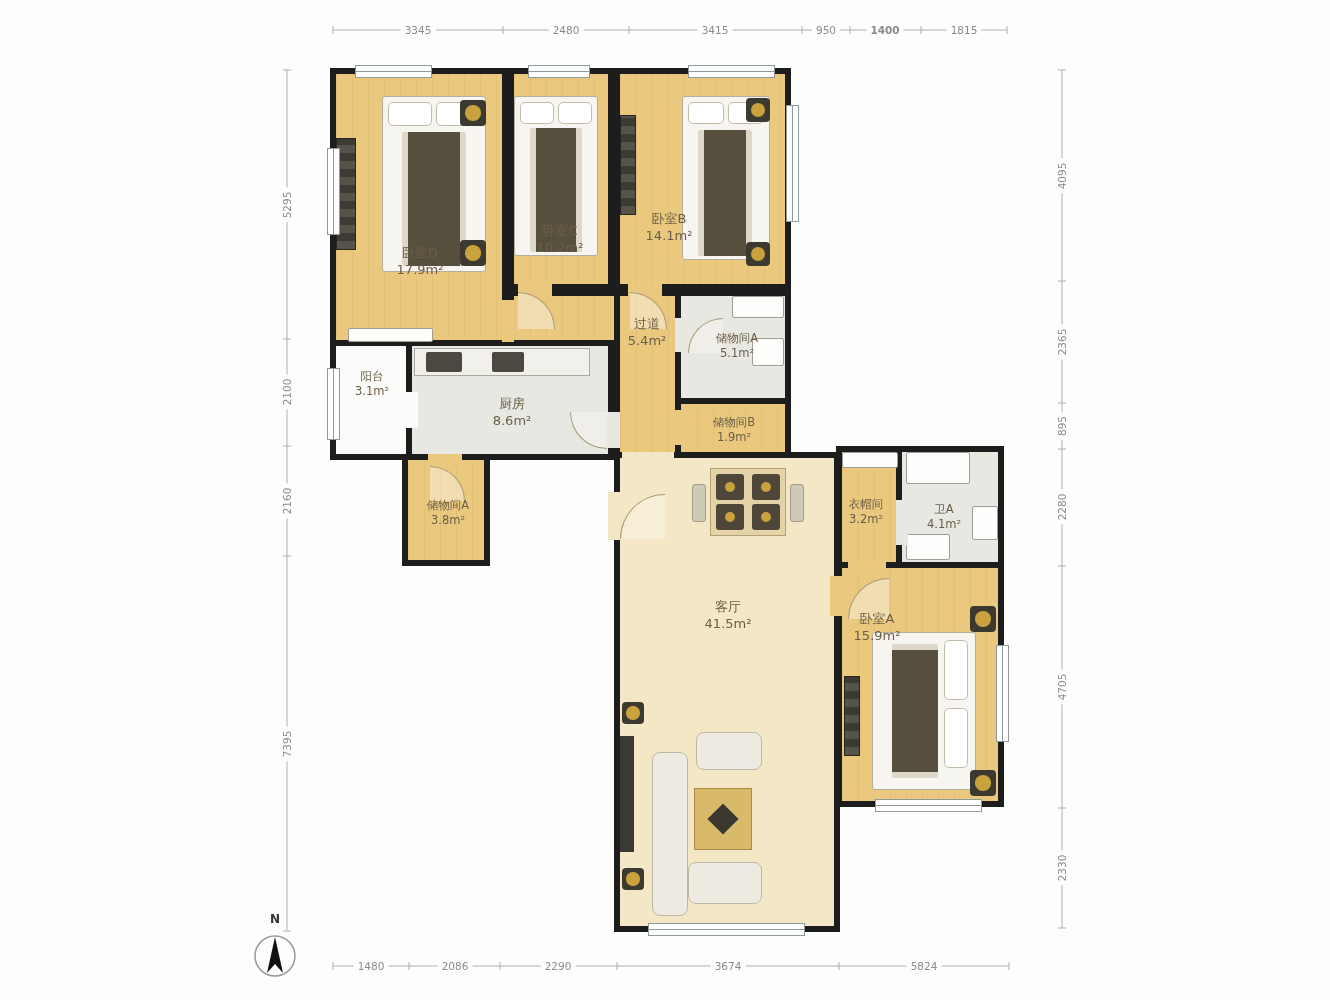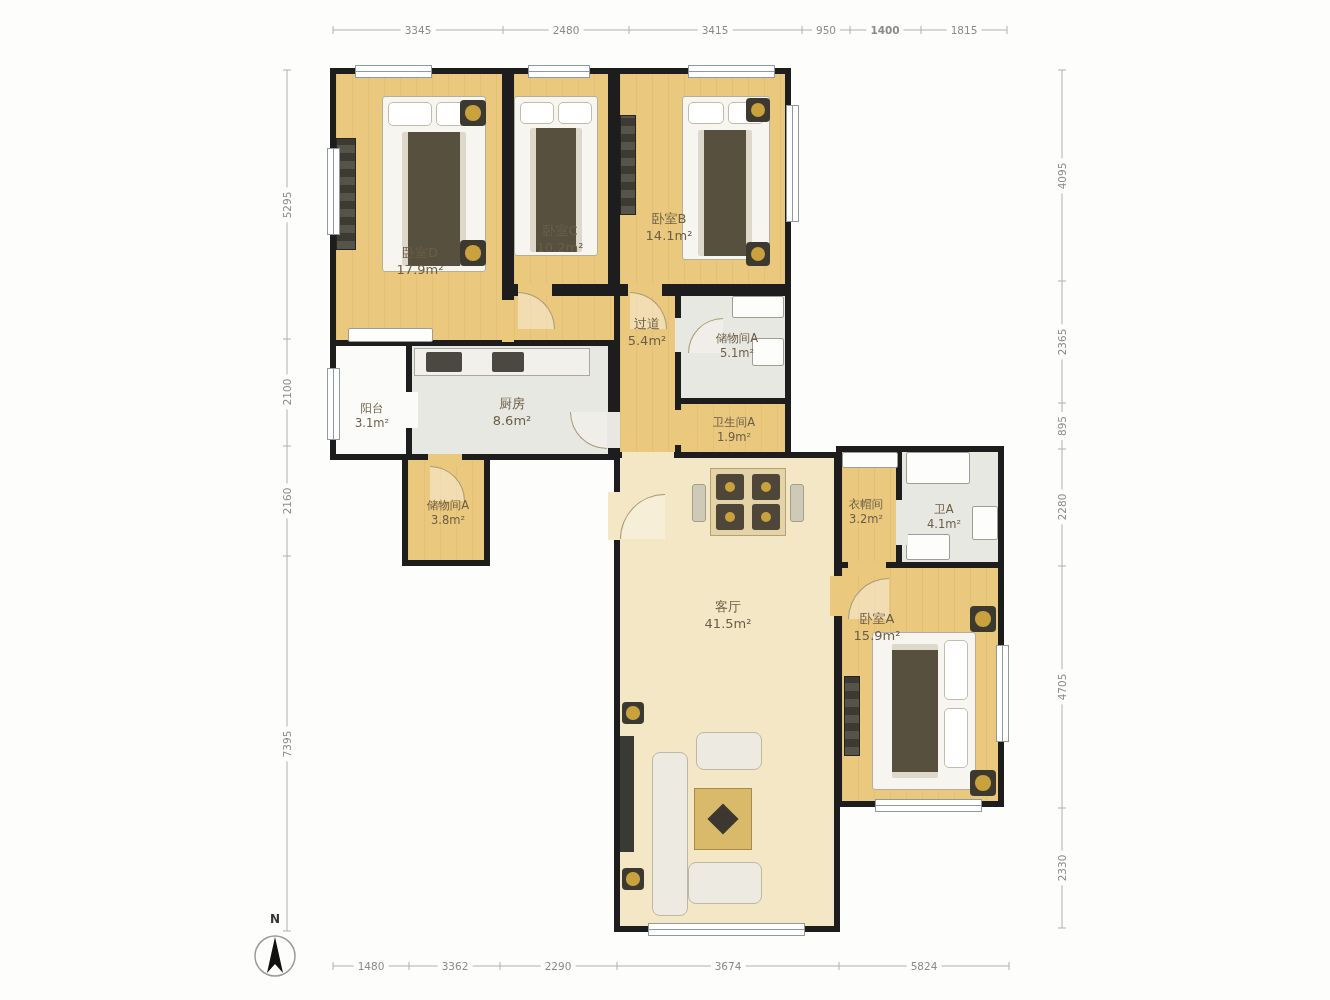--- a/index.html
+++ b/index.html
@@ -95,21 +95,21 @@
   </svg>
 
   <span class="dimlabel" style="left:418px;top:30px;">3345</span>
   <span class="dimlabel" style="left:566px;top:30px;">2480</span>
   <span class="dimlabel" style="left:715px;top:30px;">3415</span>
   <span class="dimlabel" style="left:826px;top:30px;">950</span>
   <span class="dimlabel" style="left:885px;top:30px;font-weight:bold;">1400</span>
   <span class="dimlabel" style="left:964px;top:30px;">1815</span>
 
   <span class="dimlabel" style="left:371px;top:966px;">1480</span>
-  <span class="dimlabel" style="left:455px;top:966px;">3362</span>
+  <span class="dimlabel" style="left:455px;top:966px;">2086</span>
   <span class="dimlabel" style="left:558px;top:966px;">2290</span>
   <span class="dimlabel" style="left:728px;top:966px;">3674</span>
   <span class="dimlabel" style="left:924px;top:966px;">5824</span>
 
   <span class="dimlabel vert" style="left:287px;top:205px;">5295</span>
   <span class="dimlabel vert" style="left:287px;top:392px;">2100</span>
   <span class="dimlabel vert" style="left:287px;top:501px;">2160</span>
   <span class="dimlabel vert" style="left:287px;top:744px;">7395</span>
 
   <span class="dimlabel vert" style="left:1062px;top:176px;">4095</span>
@@ -264,24 +264,24 @@
   </div>
   <div class="room-label" style="left:647px;top:333px;">
     <div>过道</div>
     <div>5.4m²</div>
   </div>
   <div class="room-label small" style="left:737px;top:346px;">
     <div>储物间A</div>
     <div>5.1m²</div>
   </div>
   <div class="room-label small" style="left:734px;top:430px;">
-    <div>卫生间A</div>
+    <div>储物间B</div>
     <div>1.9m²</div>
   </div>
-  <div class="room-label small" style="left:372px;top:416px;">
+  <div class="room-label small" style="left:372px;top:384px;">
     <div>阳台</div>
     <div>3.1m²</div>
   </div>
   <div class="room-label" style="left:512px;top:413px;">
     <div>厨房</div>
     <div>8.6m²</div>
   </div>
   <div class="room-label small" style="left:448px;top:513px;">
     <div>储物间A</div>
     <div>3.8m²</div>

